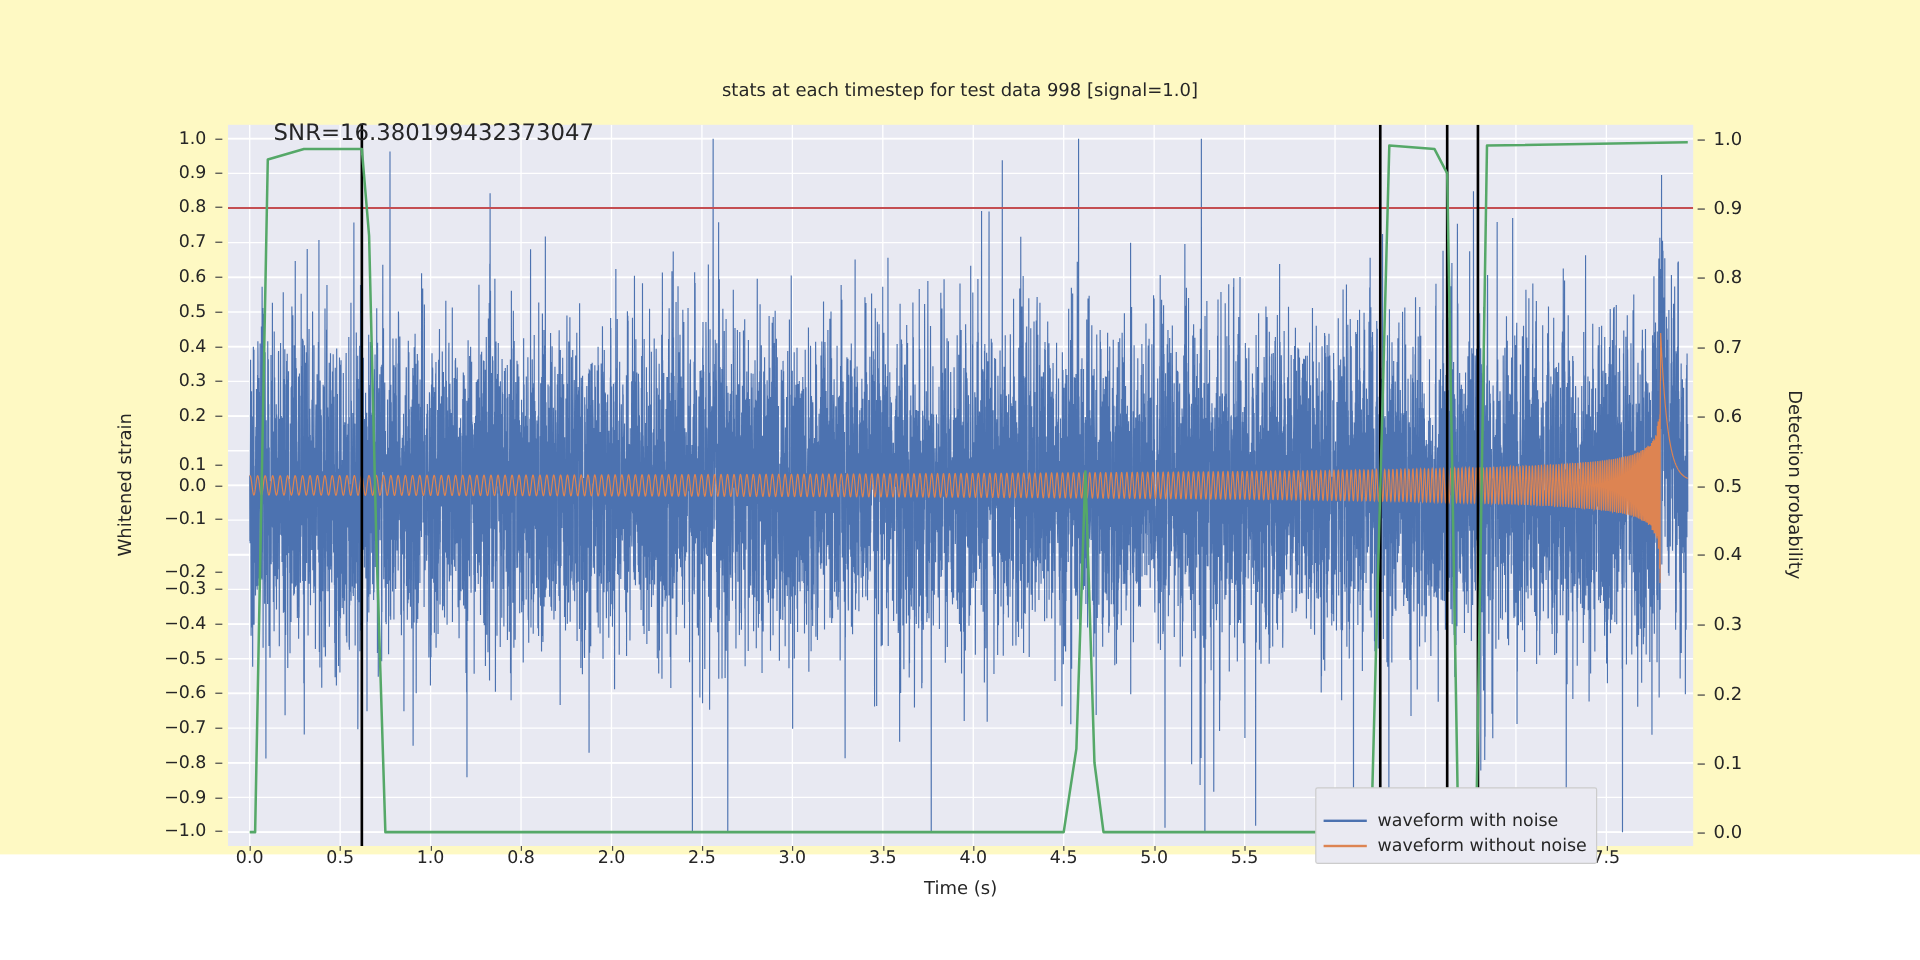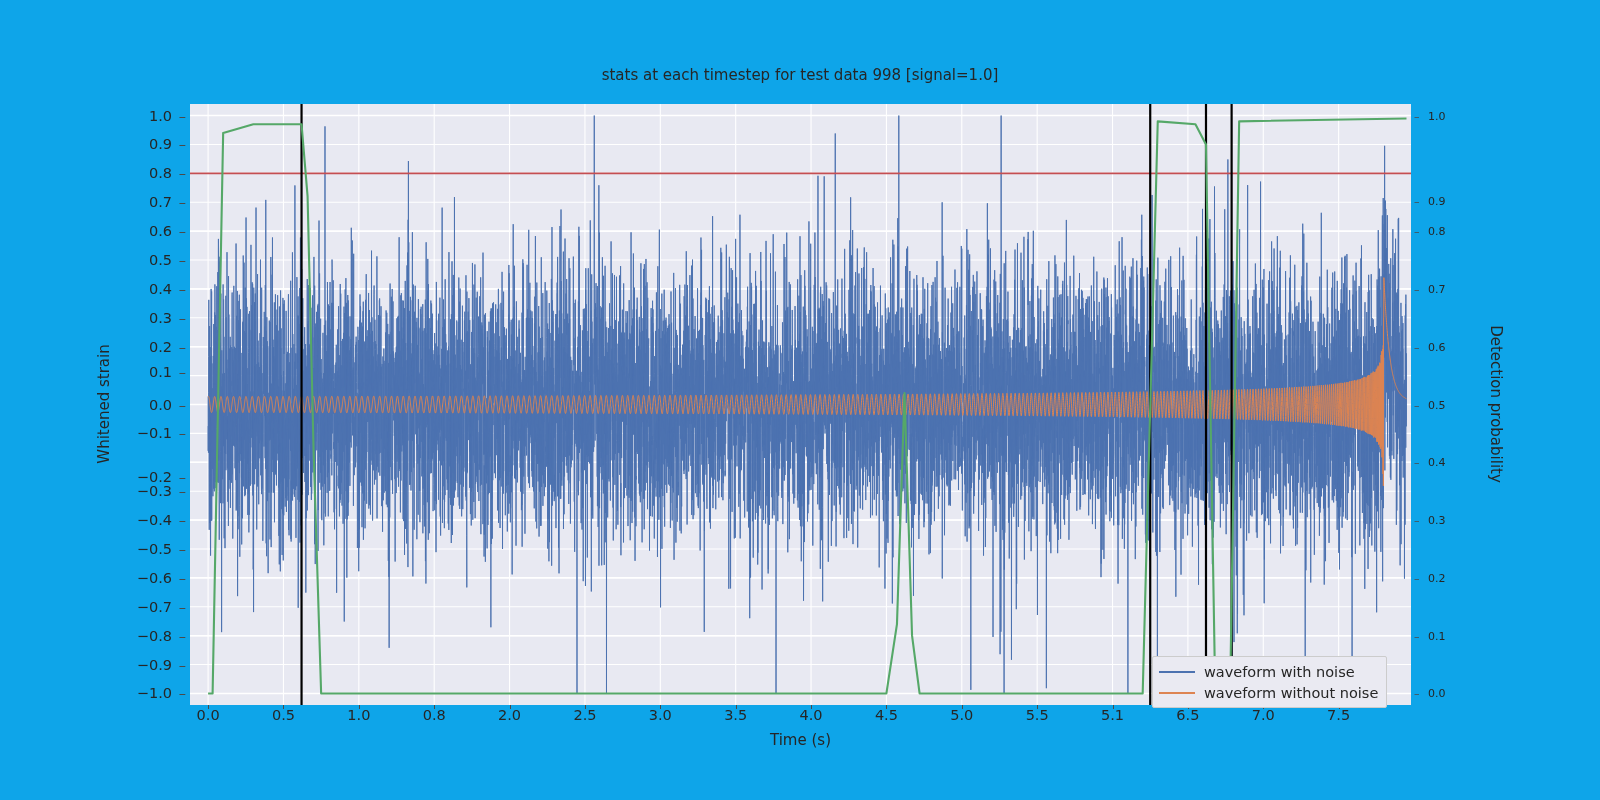--- a/index.html
+++ b/index.html
@@ -5,22 +5,22 @@
   * { box-sizing: border-box; }
   html, body {
     margin: 0; padding: 0;
     width: 1600px; height: 800px;
     background: #ffffff;
     font-family: "DejaVu Sans", sans-serif;
     overflow: hidden;
   }
   #figure {
     position: relative;
-    width: 1600px; height: 800px;
-    background: #0ea5e9;
+    width: 1600px; height: 712px;
+    background: #fef9c3;
   }
   #plot-title {
     position: absolute;
     left: 0; top: 66px;
     width: 1600px;
     text-align: center;
     font-size: 15px;
     color: #262626;
   }
   #axes {
@@ -43,21 +43,21 @@
   }
   .ytick-left .dash {
     display: inline-block;
     width: 9px; margin-left: 5px;
     color: #4a4a4a;
   }
   .ytick-right {
     position: absolute;
     left: 1414px;
     text-align: left;
-    font-size: 11px;
+    font-size: 15px;
     color: #262626;
     transform: translateY(-50%);
     white-space: nowrap;
   }
   .ytick-right .dash {
     display: inline-block;
     width: 9px; margin-right: 5px;
     color: #4a4a4a;
   }
   .xtick {
@@ -112,25 +112,25 @@
   .annot .sym { font-style: italic; }
   .annot .sub {
     font-style: italic;
     font-size: 13px;
     vertical-align: sub;
   }
 
   
   #legend {
     position: absolute;
-    left: 1152px; top: 656px;
+    left: 1096px; top: 656px;
     background: #eaeaf2;
     border: 1px solid #cccccc;
     border-radius: 2px;
-    padding: 4px 8px 4px 6px;
+    padding: 16px 8px 4px 6px;
     z-index: 8;
   }
   .legend-row {
     display: flex;
     align-items: center;
     height: 21px;
   }
   .legend-line {
     width: 36px; height: 0;
     border-top: 2.2px solid #4c72b0;
@@ -219,36 +219,36 @@
   <div id="ticks-left">
       <div class="ytick-left" style="top: 115.558px;"><span>1.0</span><span class="dash">–</span></div>
       <div class="ytick-left" style="top: 144.452px;"><span>0.9</span><span class="dash">–</span></div>
       <div class="ytick-left" style="top: 173.346px;"><span>0.8</span><span class="dash">–</span></div>
       <div class="ytick-left" style="top: 202.24px;"><span>0.7</span><span class="dash">–</span></div>
       <div class="ytick-left" style="top: 231.135px;"><span>0.6</span><span class="dash">–</span></div>
       <div class="ytick-left" style="top: 260.029px;"><span>0.5</span><span class="dash">–</span></div>
       <div class="ytick-left" style="top: 288.923px;"><span>0.4</span><span class="dash">–</span></div>
       <div class="ytick-left" style="top: 317.817px;"><span>0.3</span><span class="dash">–</span></div>
       <div class="ytick-left" style="top: 346.712px;"><span>0.2</span><span class="dash">–</span></div>
-      <div class="ytick-left" style="top: 372px;"><span>0.1</span><span class="dash">–</span></div>
+      <div class="ytick-left" style="top: 388px;"><span>0.1</span><span class="dash">–</span></div>
       <div class="ytick-left" style="top: 404.5px;"><span>0.0</span><span class="dash">–</span></div>
       <div class="ytick-left" style="top: 433.394px;"><span>−0.1</span><span class="dash">–</span></div>
       <div class="ytick-left" style="top: 477px;"><span>−0.2</span><span class="dash">–</span></div>
       <div class="ytick-left" style="top: 491.183px;"><span>−0.3</span><span class="dash">–</span></div>
       <div class="ytick-left" style="top: 520.077px;"><span>−0.4</span><span class="dash">–</span></div>
       <div class="ytick-left" style="top: 548.971px;"><span>−0.5</span><span class="dash">–</span></div>
       <div class="ytick-left" style="top: 577.865px;"><span>−0.6</span><span class="dash">–</span></div>
       <div class="ytick-left" style="top: 606.76px;"><span>−0.7</span><span class="dash">–</span></div>
       <div class="ytick-left" style="top: 635.654px;"><span>−0.8</span><span class="dash">–</span></div>
       <div class="ytick-left" style="top: 664.548px;"><span>−0.9</span><span class="dash">–</span></div>
       <div class="ytick-left" style="top: 693.442px;"><span>−1.0</span><span class="dash">–</span></div>
     </div>
   <div id="ticks-right">
       <div class="ytick-right" style="top: 115.558px;"><span class="dash">–</span><span>1.0</span></div>
-      <div class="ytick-right" style="top: 173.346px; margin-top: 28px;"><span class="dash">–</span><span>0.9</span></div>
+      <div class="ytick-right" style="top: 173.346px;"><span class="dash">–</span><span>0.9</span></div>
       <div class="ytick-right" style="top: 231.135px;"><span class="dash">–</span><span>0.8</span></div>
       <div class="ytick-right" style="top: 288.923px;"><span class="dash">–</span><span>0.7</span></div>
       <div class="ytick-right" style="top: 346.712px;"><span class="dash">–</span><span>0.6</span></div>
       <div class="ytick-right" style="top: 404.5px;"><span class="dash">–</span><span>0.5</span></div>
       <div class="ytick-right" style="top: 462.288px;"><span class="dash">–</span><span>0.4</span></div>
       <div class="ytick-right" style="top: 520.077px;"><span class="dash">–</span><span>0.3</span></div>
       <div class="ytick-right" style="top: 577.865px;"><span class="dash">–</span><span>0.2</span></div>
       <div class="ytick-right" style="top: 635.654px;"><span class="dash">–</span><span>0.1</span></div>
       <div class="ytick-right" style="top: 693.442px;"><span class="dash">–</span><span>0.0</span></div>
     </div>
@@ -284,20 +284,21 @@
       <div class="xtick" style="left: 1263.27px;">7.0</div>
       <div class="xtick-mark" style="left: 1263.27px;"></div>
       <div class="xtick" style="left: 1338.64px;">7.5</div>
       <div class="xtick-mark" style="left: 1338.64px;"></div>
     </div>
 
   <div id="xlabel">Time (s)</div>
   <div id="ylabel-left">Whitened strain</div>
   <div id="ylabel-right">Detection probability</div>
 
+  <div class="annot" id="annot-snr" style="left:228px; top:100px;"><span>SNR=</span><span>16.380199432373047</span></div>
 
 
 
   <div id="legend">
     <div class="legend-row">
       <span class="legend-line"></span>
       <span class="legend-label">waveform with noise</span>
     </div>
     <div class="legend-row">
       <span class="legend-line orange"></span>

